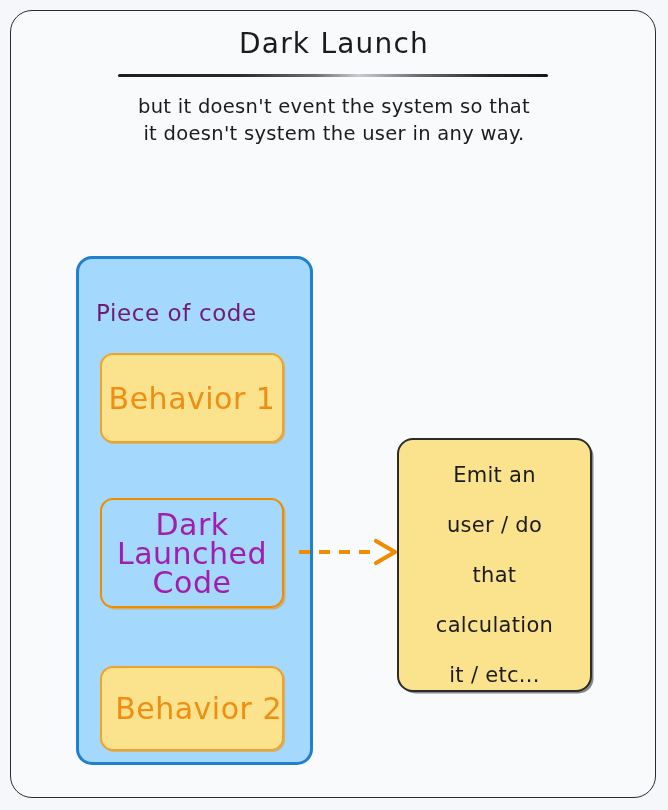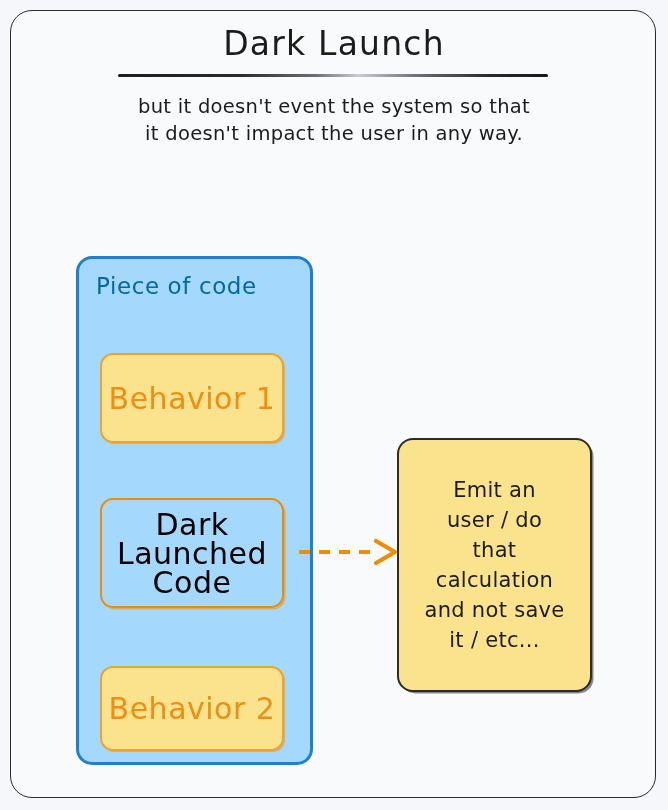--- a/index.html
+++ b/index.html
@@ -32,21 +32,21 @@
     background: #f8fafc;
   }
 
   
   .title {
     position: absolute;
     left: 0;
     top: 22px;
     width: 668px;
     text-align: center;
-    font-size: 33px;
+    font-size: 28px;
     line-height: 44px;
     color: #1c1c1c;
     letter-spacing: 1.2px;
     font-family: "DejaVu Sans", sans-serif;
   }
   .divider {
     position: absolute;
     left: 118px;
     top: 74px;
     width: 430px;
@@ -75,24 +75,24 @@
     width: 237px;
     height: 509px;
     box-sizing: border-box;
     background: #a5d8fd;
     border: 3px solid #1f7fd0;
     border-radius: 16px;
   }
   .container-label {
     position: absolute;
     left: 17px;
-    top: 12px;
+    top: 39px;
     font-size: 23px;
     line-height: 30px;
-    color: #0369a1;
+    color: #701a75;
     letter-spacing: 0.6px;
   }
 
   
   .inner-box {
     position: absolute;
     left: 21px;
     width: 184px;
     box-sizing: border-box;
     border-radius: 13px;
@@ -106,26 +106,26 @@
   }
   .inner-box.filled {
     background: #fbe38e;
     border: 2px solid #f0a32a;
     color: #ef8e12;
     box-shadow: 1.5px 1.5px 0 -0.4px rgba(240,140,0,0.45);
   }
   .inner-box.outline {
     background: transparent;
     border: 2px solid #f08c00;
-    color: #000000;
+    color: #a21caf;
     box-shadow: 2px 2px 0 -0.5px rgba(240,140,0,0.55);
   }
   #box-behavior-1 { top: 94px;  height: 90px; }
   #box-dark-code  { top: 239px; height: 110px; }
-  #box-behavior-2 { top: 407px; height: 85px; }
+  #box-behavior-2 { top: 407px; height: 85px; justify-content: flex-end; }
 
   
   .arrow {
     position: absolute;
     left: 296px;
     top: 534px;
     width: 104px;
     height: 36px;
   }
 
@@ -146,36 +146,36 @@
     justify-content: center;
   }
   .outcome-text {
     width: 100%;
     text-align: center;
     font-size: 21px;
     line-height: 30px;
     color: #1c1c1c;
     letter-spacing: 0.3px;
   }
-  .outcome-text .line { display: block; }
+  .outcome-text .line { display: block; margin-top: 20px; }
 </style>
 </head>
 <body>
 
 <div id="canvas">
 
   <div class="frame"></div>
 
   <div class="title">Dark Launch</div>
 
   <div class="divider"></div>
 
   <div class="desc">
     <span class="line">but it doesn't event the system so that</span>
-    <span class="line">it doesn't impact the user in any way.</span>
+    <span class="line">it doesn't system the user in any way.</span>
   </div>
 
   <div class="code-container">
     <div class="container-label">Piece of code</div>
 
     <div class="inner-box filled" id="box-behavior-1">
       <span>Behavior 1</span>
     </div>
 
     <div class="inner-box outline" id="box-dark-code">
@@ -191,18 +191,17 @@
     <line x1="3" y1="18" x2="82" y2="18" stroke="#f08c00" stroke-width="4.2" stroke-linecap="butt" stroke-dasharray="11 9"></line>
     <polyline points="80,7 99,18 80,29" fill="none" stroke="#f08c00" stroke-width="4.2" stroke-linecap="round" stroke-linejoin="round"></polyline>
   </svg>
 
   <div class="outcome-box">
     <div class="outcome-text">
       <span class="line">Emit an</span>
       <span class="line">user / do</span>
       <span class="line">that</span>
       <span class="line">calculation</span>
-      <span class="line">and not save</span>
       <span class="line">it / etc...</span>
     </div>
   </div>
 
 </div>
 
 </body></html>

